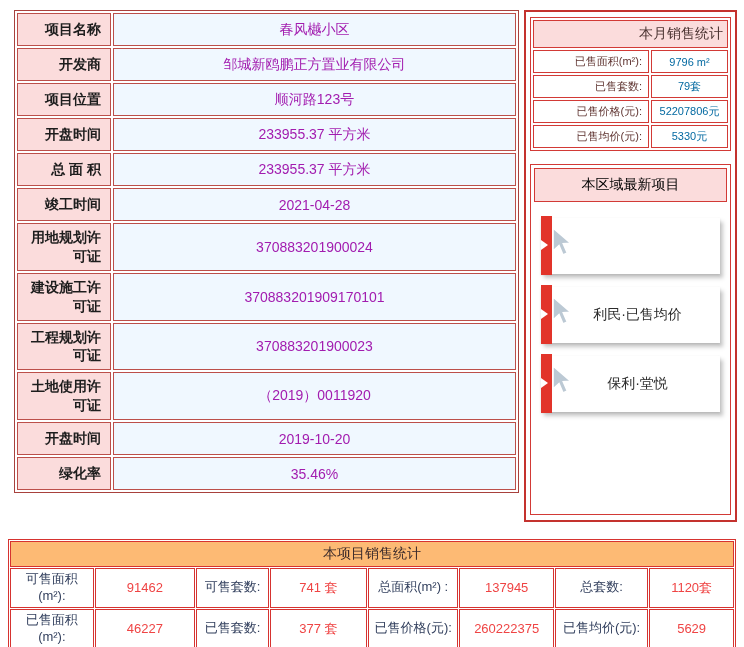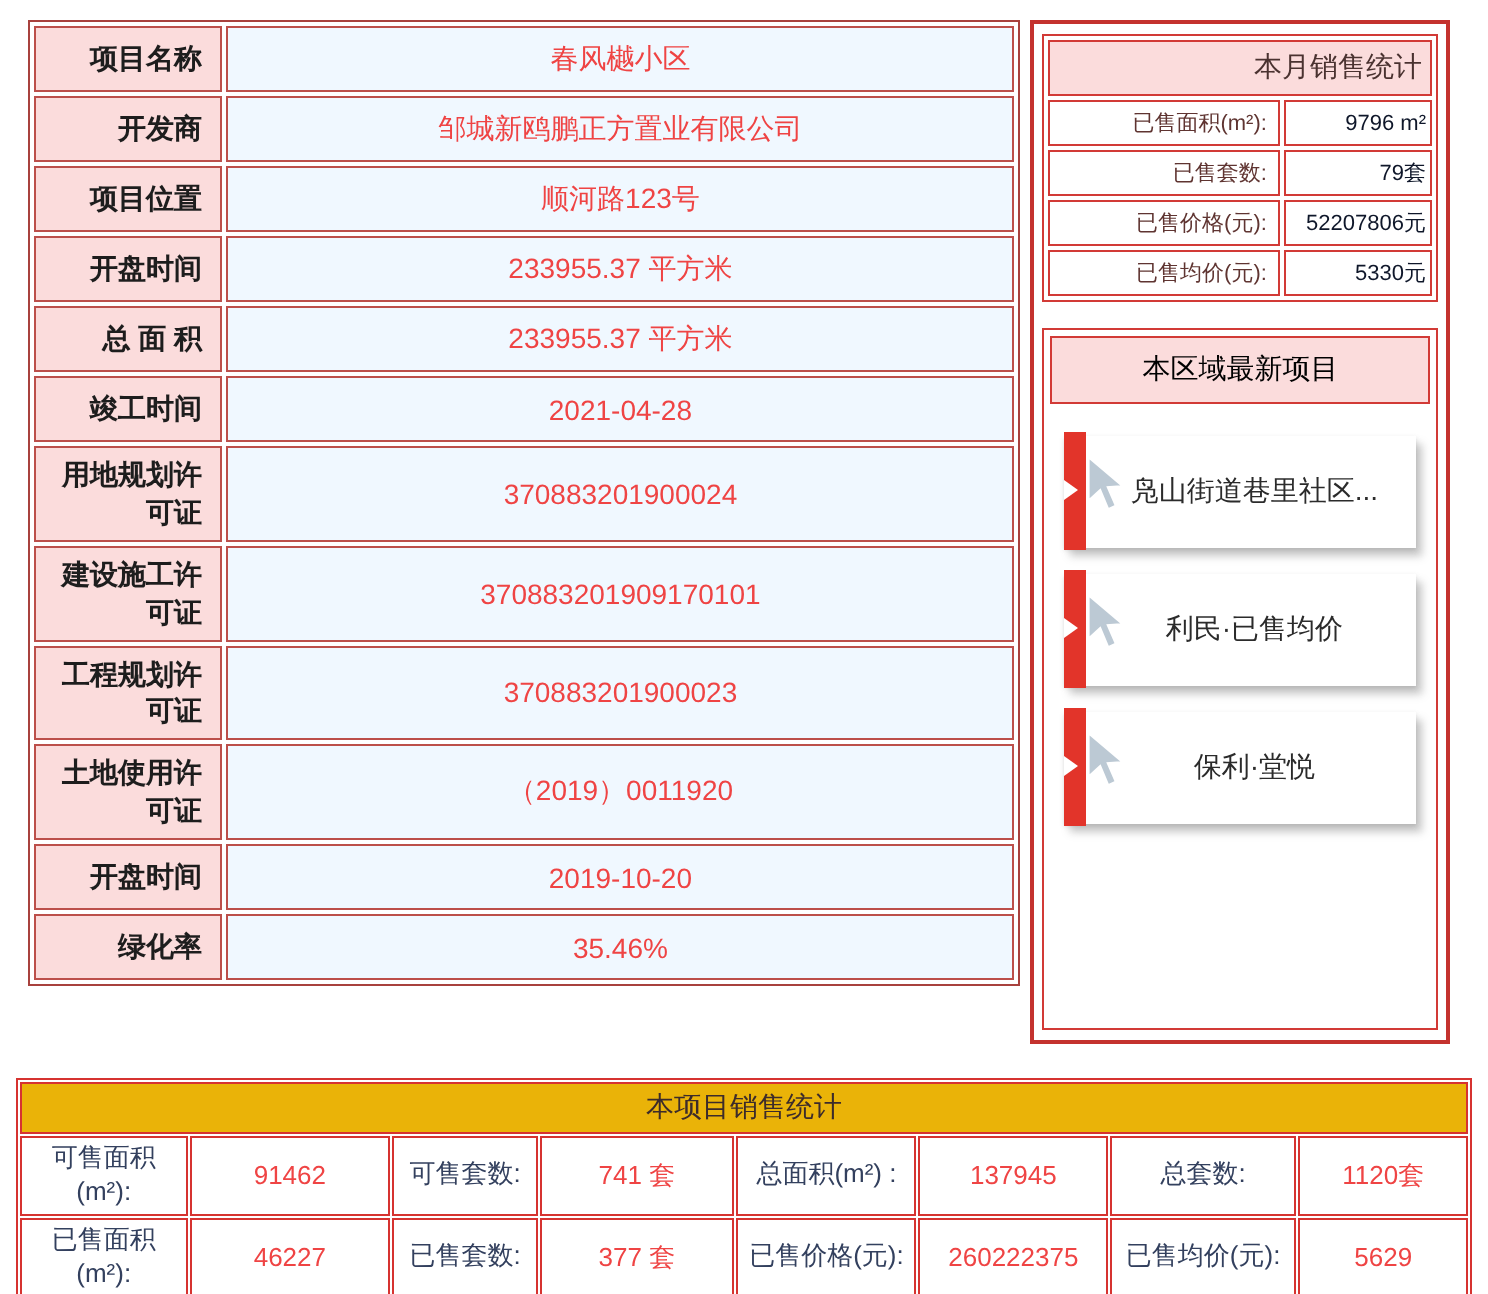--- a/index.html
+++ b/index.html
@@ -5,36 +5,36 @@
   * { box-sizing: border-box; margin: 0; padding: 0; }
   html, body { background: #ffffff; }
   body {
     width: 744px; height: 647px;
     font-family: "Liberation Sans", "DejaVu Sans", sans-serif;
     overflow: hidden;
   }
   .page { width: 744px; height: 647px; position: relative; }
 
   
-  .top { display: flex; align-items: flex-start; padding: 10px 19px 0 14px; gap: 5px; }
+  .top { display: flex; align-items: flex-start; padding: 10px 7px 0 14px; gap: 5px; }
 
   
   table.info {
     width: 505px;
     border-collapse: separate; border-spacing: 2px;
     border: 1px solid #a8413d; background: #ffffff;
   }
   table.info td { border: 1px solid #bc4f4a; font-size: 14px; }
   table.info td.lbl {
     width: 94px; background: #fbdcdc; color: #1d1d1d;
     font-weight: bold; text-align: right; padding: 4px 9px 4px 4px;
     height: 33px; line-height: 1.35;
   }
   table.info td.val {
-    background: #f0f8ff; color: #ef4444;
+    background: #f0f8ff; color: #a21caf;
     text-align: center; padding: 4px 6px;
   }
 
   
   .right-col {
     width: 213px; min-height: 512px;
     border: 2px solid #c4322e; background: #ffffff;
     padding: 5px 4px; display: flex; flex-direction: column;
   }
 
@@ -46,21 +46,21 @@
   }
   table.stats td { border: 1px solid #d23a36; font-size: 11px; height: 20px; }
   table.stats td.hdr {
     background: #fbdcdc; color: #4a3230; text-align: right;
     font-size: 14px; height: 27px; padding: 4px;
   }
   table.stats td.slbl {
     text-align: right; color: #5f3431; padding: 3px 6px 3px 2px; width: 116px;
     background: #ffffff;
   }
-  table.stats td.sval { text-align: right; color: #0f172a; background: #ffffff; padding: 3px 2px; }
+  table.stats td.sval { text-align: center; color: #0369a1; background: #ffffff; padding: 3px 2px; }
 
   .latest-box {
     border: 1px solid #d23a36; background: #ffffff;
     padding: 3px; flex: 1;
   }
   .latest-header {
     background: #fbdcdc; border: 1px solid #d23a36;
     text-align: center; color: #000000; font-size: 14px;
     padding: 7px 4px; margin-bottom: 10px;
   }
@@ -87,21 +87,21 @@
   .item-label { font-size: 14px; color: #2b2b2b; margin-left: 14px; white-space: nowrap; }
 
   
   table.sales {
     width: 728px; margin: 17px 8px 0 8px;
     border-collapse: separate; border-spacing: 1px;
     border: 1px solid #d63330; background: #ffffff;
   }
   table.sales td { border: 1px solid #d63330; font-size: 13px; background: #ffffff; }
   table.sales td.bhdr {
-    background: #eab308; color: #3c2b2b; text-align: center;
+    background: #fdba74; color: #3c2b2b; text-align: center;
     font-size: 14px; height: 26px; padding: 3px;
   }
   table.sales td.blbl {
     text-align: center; color: #33405e; padding: 2px 4px; height: 35px;
     white-space: pre-line; line-height: 1.3;
   }
   table.sales td.bval { text-align: center; color: #ef4444; padding: 2px 4px; }
 </style>
 </head>
 <body>
@@ -190,21 +190,20 @@
 
       <div class="latest-box">
         <div class="latest-header">本区域最新项目</div>
         <div class="latest-items">
 
           <div class="latest-item">
             <span class="ribbon"></span>
             <svg class="cursor-svg" width="26" height="30" viewBox="0 0 26 30">
               <path d="M3 1 L3 24 L9 18.5 L13 28 L17.3 26 L13.3 16.8 L21 16.3 Z" fill="#bcc9d4" stroke="#ffffff" stroke-width="1.6"></path>
             </svg>
-            <span class="item-label">凫山街道巷里社区...</span>
           </div>
 
           <div class="latest-item">
             <span class="ribbon"></span>
             <svg class="cursor-svg" width="26" height="30" viewBox="0 0 26 30">
               <path d="M3 1 L3 24 L9 18.5 L13 28 L17.3 26 L13.3 16.8 L21 16.3 Z" fill="#bcc9d4" stroke="#ffffff" stroke-width="1.6"></path>
             </svg>
             <span class="item-label">利民·已售均价</span>
           </div>
 

